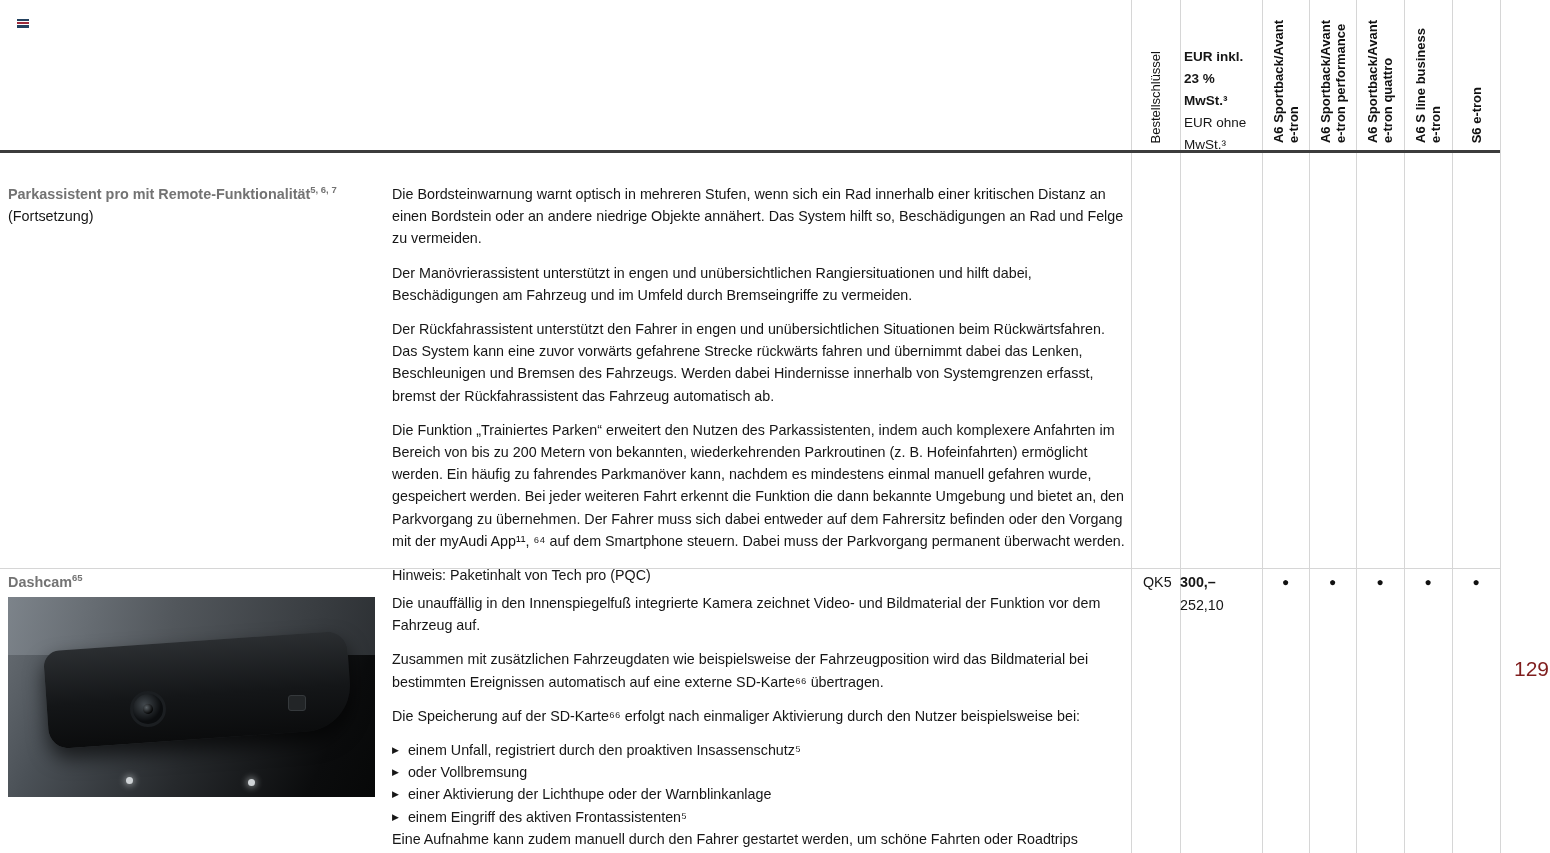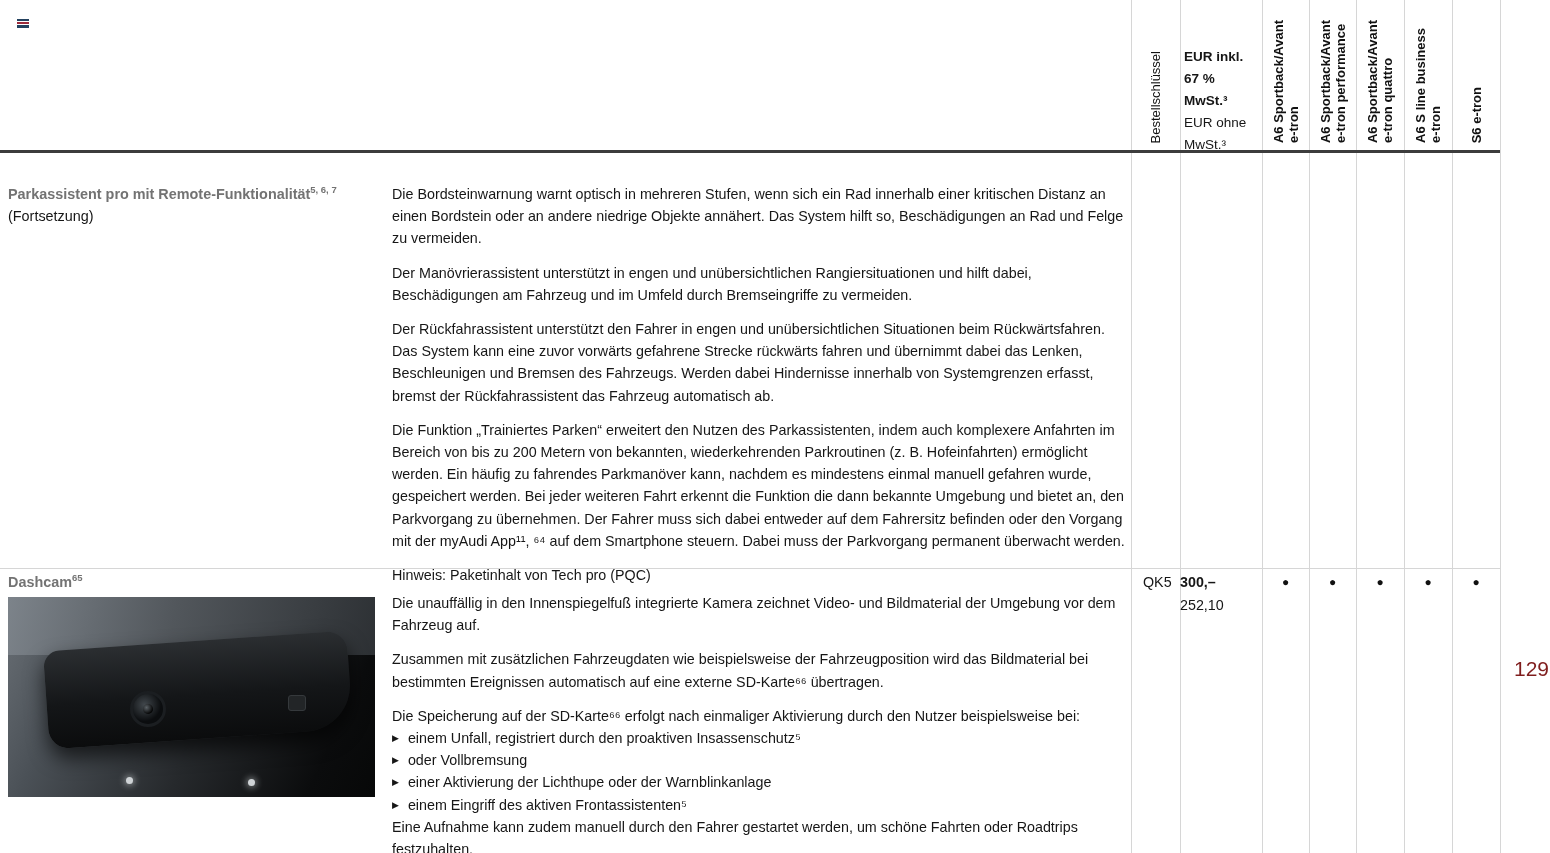--- a/index.html
+++ b/index.html
@@ -26,21 +26,21 @@
   .eur-line { font-weight:400; }
   .eur-line.bold { font-weight:700; }
 
   
   .item-title { position:absolute; width:375px; font-size:14.4px; font-weight:700; color:#737373; line-height:21px; }
   .item-title sup { font-size:9.5px; line-height:0; font-weight:700; }
   .item-sub { position:absolute; font-size:14.4px; line-height:21px; }
 
   .desc { position:absolute; width:735px; font-size:14.3px; line-height:22.2px; color:#161616; }
   .desc p { margin:0 0 12px 0; }
-  .desc p.nogap { margin-bottom:0; }
+  .desc p.nogap { margin-bottom:12px; }
   .bullet { display:flex; gap:9px; }
   .bm { font-size:9px; line-height:22.2px; flex:0 0 auto; }
   .closing { margin-top:12px; }
 
   .code { position:absolute; font-size:14.3px; line-height:22px; }
   .price { position:absolute; left:1180px; width:72px; text-align:left; font-size:14.3px; line-height:22px; }
   .price.bold { font-weight:700; }
   .dot { position:absolute; text-align:center; font-size:12px; line-height:22px; color:#111; }
 
   .page-number { position:absolute; left:1514px; top:658px; width:36px; font-size:21px; line-height:22px; color:#7f1d1d; }
@@ -83,21 +83,21 @@
   <div class="row-divider"></div>
 
   <div class="logo"></div>
 
   <div class="vcol" style="left:1131px;width:49px">
     <div class="vtext reg">Bestellschlüssel</div>
   </div>
 
   <div class="eur-block">
     <div class="eur-line bold">EUR inkl.</div>
-    <div class="eur-line bold">67 % MwSt.³</div>
+    <div class="eur-line bold">23 % MwSt.³</div>
     <div class="eur-line">EUR ohne</div>
     <div class="eur-line">MwSt.³</div>
   </div>
 
   <div class="vcol" style="left:1262px;width:47px">
     <div class="vtext">A6 Sportback/Avant
 e-tron</div>
   </div>
   <div class="vcol" style="left:1309px;width:47px">
     <div class="vtext">A6 Sportback/Avant
@@ -137,21 +137,21 @@
     <div class="ph-housing"></div>
     <div class="ph-lens">
       <div class="ph-lens-inner"></div>
     </div>
     <div class="ph-btn"></div>
     <div class="ph-dot ph-dot1"></div>
     <div class="ph-dot ph-dot2"></div>
   </div>
 
   <div class="desc" style="left:392px;top:592px">
-    <p>Die unauffällig in den Innenspiegelfuß integrierte Kamera zeichnet Video- und Bildmaterial der Umgebung vor dem Fahrzeug auf.</p>
+    <p>Die unauffällig in den Innenspiegelfuß integrierte Kamera zeichnet Video- und Bildmaterial der Funktion vor dem Fahrzeug auf.</p>
     <p>Zusammen mit zusätzlichen Fahrzeugdaten wie beispielsweise der Fahrzeugposition wird das Bildmaterial bei bestimmten Ereignissen automatisch auf eine externe SD-Karte⁶⁶ übertragen.</p>
     <p class="nogap">Die Speicherung auf der SD-Karte⁶⁶ erfolgt nach einmaliger Aktivierung durch den Nutzer beispielsweise bei:</p>
     <div class="bullet">
       <span class="bm">▶</span>
       <span>einem Unfall, registriert durch den proaktiven Insassenschutz⁵</span>
     </div>
     <div class="bullet">
       <span class="bm">▶</span>
       <span>oder Vollbremsung</span>
     </div>

